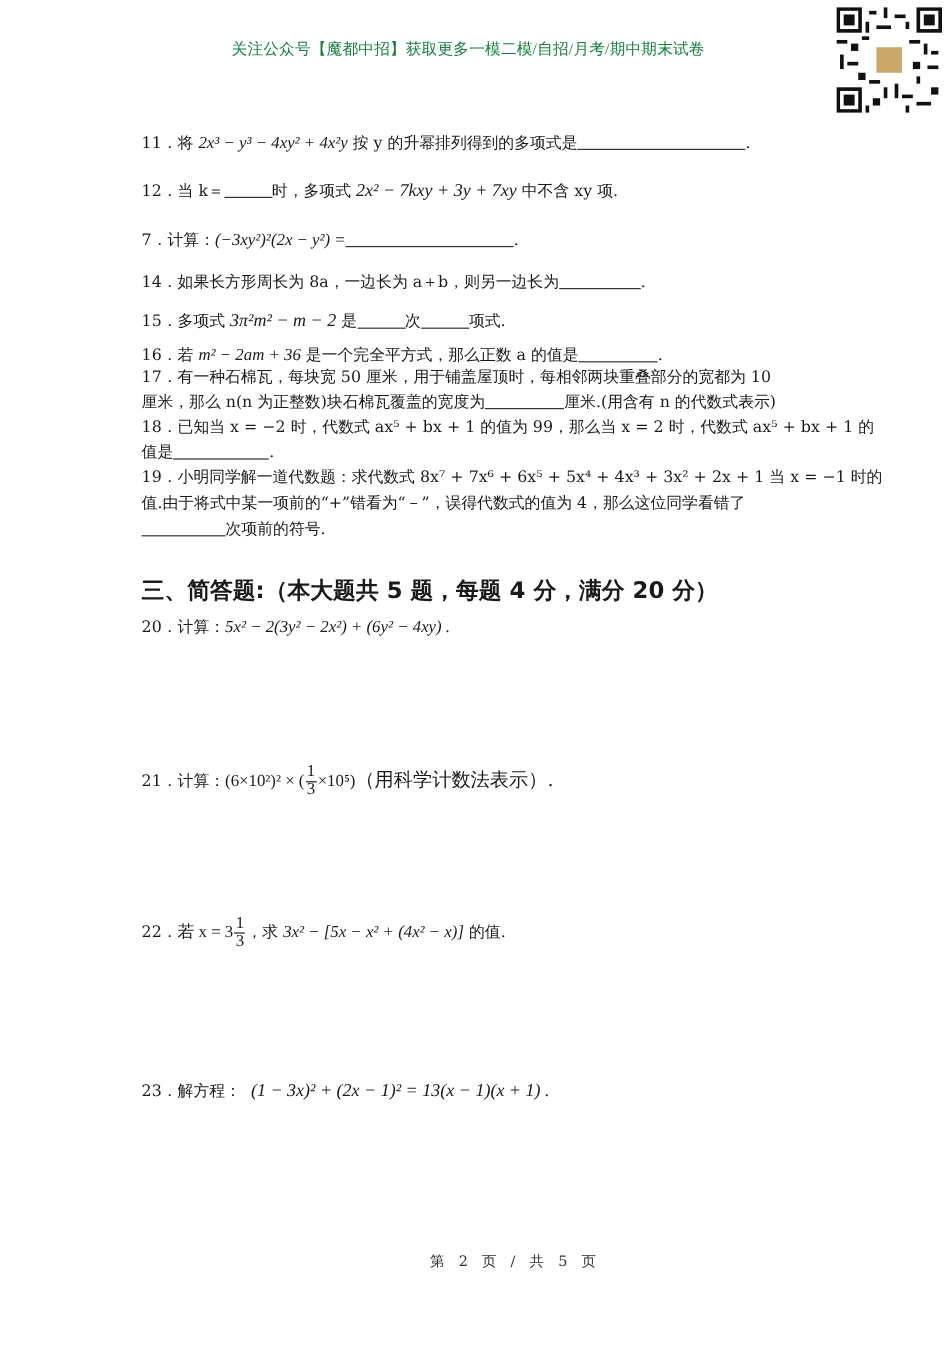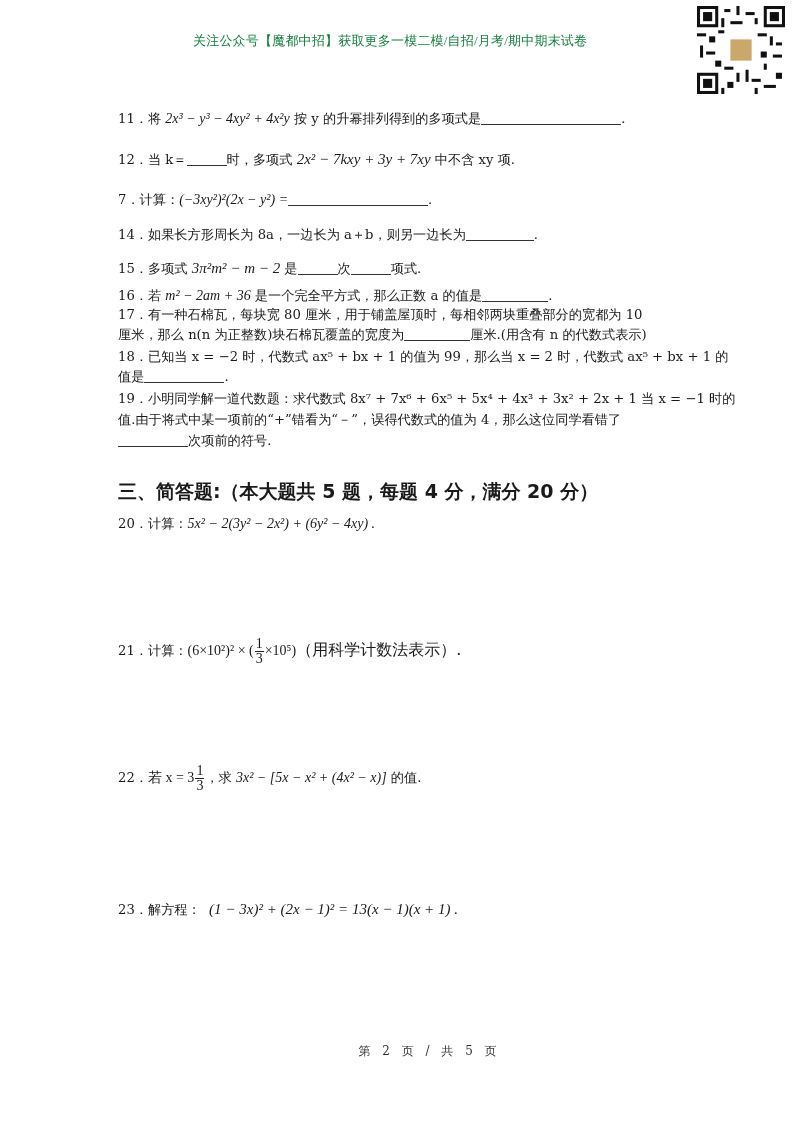--- a/index.html
+++ b/index.html
@@ -101,21 +101,21 @@
 
 <div class="line" style="top:259px">
   <span>15．</span><span>多项式 </span><span class="m i" style="font-size:15px">3π²m² − m − 2</span><span> 是</span><span class="blank" style="width:40px"></span><span>次</span><span class="blank" style="width:40px"></span><span>项式.</span>
 </div>
 
 <div class="line" style="top:287px">
   <span>16．</span><span>若 </span><span class="m i">m² − 2am + 36</span><span> 是一个完全平方式，那么正数 a 的值是</span><span class="blank" style="width:66px"></span><span>.</span>
 </div>
 
 <div class="line" style="top:306px">
-  <span>17．</span><span>有一种石棉瓦，每块宽 80 厘米，用于铺盖屋顶时，每相邻两块重叠部分的宽都为 10</span>
+  <span>17．</span><span>有一种石棉瓦，每块宽 50 厘米，用于铺盖屋顶时，每相邻两块重叠部分的宽都为 10</span>
 </div>
 <div class="line" style="top:326px">
   <span>厘米，那么 n(n 为正整数)块石棉瓦覆盖的宽度为</span><span class="blank" style="width:66px"></span><span>厘米.(用含有 n 的代数式表示)</span>
 </div>
 
 <div class="line" style="top:348px">
   <span>18．</span><span>已知当 x = −2 时，代数式 ax⁵ + bx + 1 的值为 99，那么当 x = 2 时，代数式 ax⁵ + bx + 1 的</span>
 </div>
 <div class="line" style="top:368px">
   <span>值是</span><span class="blank" style="width:80px"></span><span>.</span>

